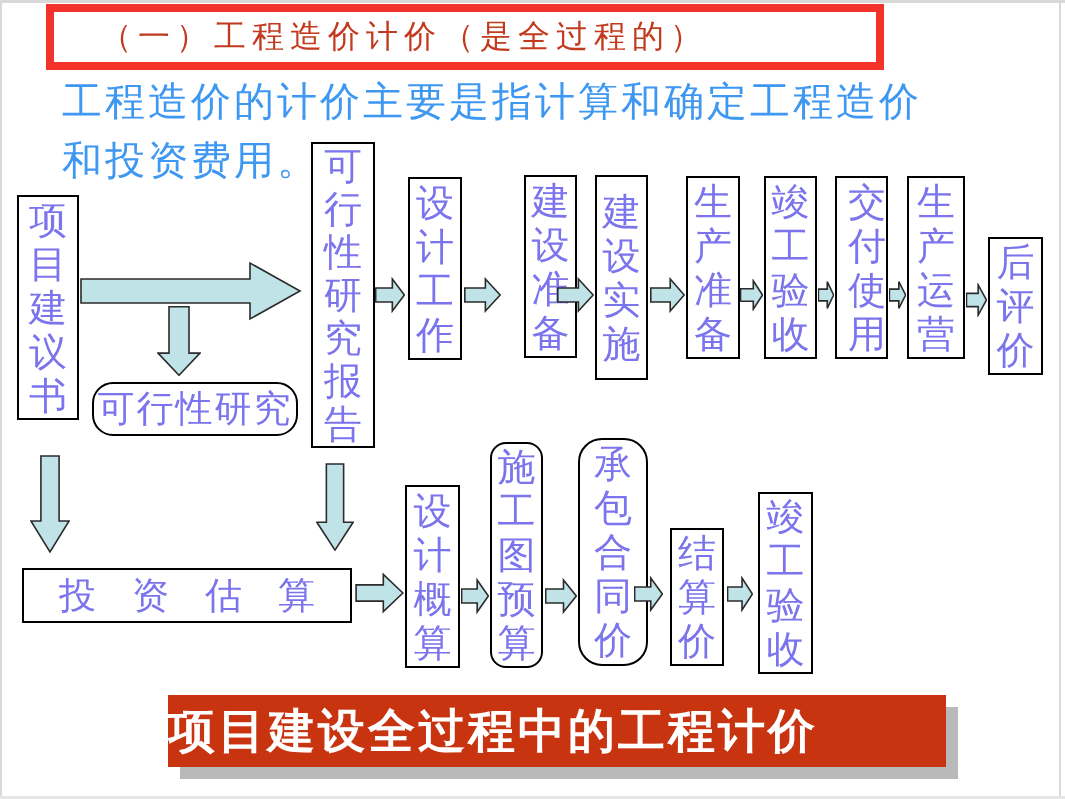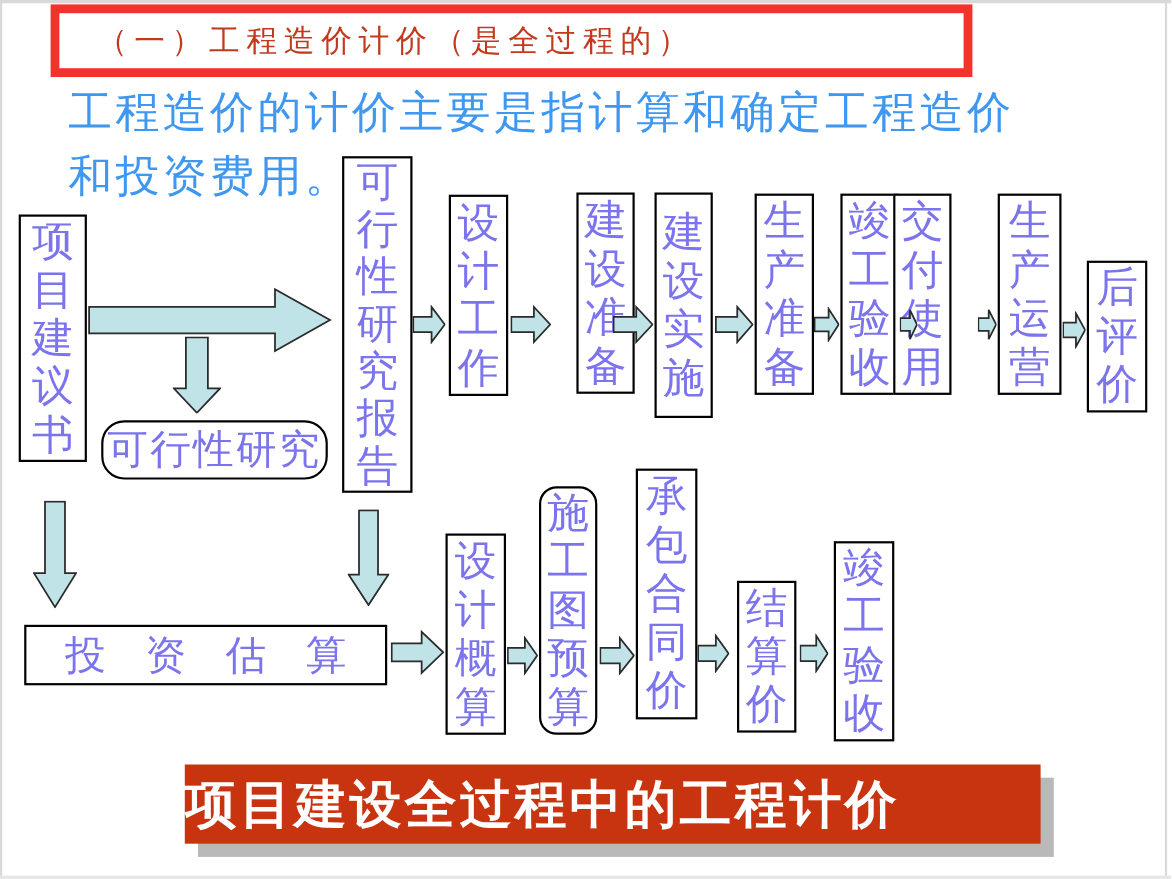--- a/index.html
+++ b/index.html
@@ -2,21 +2,21 @@
 <html><head>
 <meta charset="utf-8">
 <style>
   html,body{margin:0;padding:0;background:#fff;}
   .slide{position:relative;width:1065px;height:799px;background:#fff;overflow:hidden;
          font-family:"Liberation Serif",serif;}
   .edge{position:absolute;background:#D9D9D9;}
   
   .title-box{position:absolute;left:46px;top:4px;width:838px;height:66px;box-sizing:border-box;
              border:8px solid #F4322C;background:#fff;display:flex;align-items:center;}
-  .title-box .t{color:#C23A1E;font-size:28px;letter-spacing:6px;padding-left:34px;white-space:nowrap;}
+  .title-box .t{color:#C23A1E;font-size:32px;letter-spacing:6px;padding-left:46px;white-space:nowrap;}
   
   .intro{position:absolute;left:62px;top:72px;width:920px;color:#3E97F0;font-size:40px;
          line-height:59px;letter-spacing:3px;}
   
   .fbox{position:absolute;background:#fff;border:2px solid #000;box-sizing:border-box;
         color:#7B74EC;font-size:37px;display:flex;align-items:center;justify-content:center;
         text-align:center;}
   .v{word-break:break-all;line-height:44px;font-size:38px;}
   .lh43{line-height:43px;}
   .inv{letter-spacing:36px;padding-left:36px;white-space:nowrap;}
@@ -50,28 +50,28 @@
   </div>
 
   <div class="fbox v" style="left:17px;top:195px;width:62px;height:225px;">项目建议书</div>
   <div class="fbox" style="left:92px;top:382px;width:206px;height:54px;letter-spacing:2px;border-radius:21px;">可行性研究</div>
   <div class="fbox v lh43" style="left:311px;top:142px;width:64px;height:306px;">可行性研究报告</div>
   <div class="fbox v" style="left:408px;top:177px;width:54px;height:183px;">设计工作</div>
   <div class="fbox v" style="left:524px;top:175px;width:53px;height:183px;">建设准备</div>
   <div class="fbox v" style="left:595px;top:175px;width:53px;height:205px;">建设实施</div>
   <div class="fbox v" style="left:686px;top:176px;width:54px;height:183px;">生产准备</div>
   <div class="fbox v" style="left:764px;top:176px;width:53px;height:183px;">竣工验收</div>
-  <div class="fbox v" style="left:812px;top:176px;width:53px;height:183px;">交付使用</div>
+  <div class="fbox v" style="left:835px;top:176px;width:53px;height:183px;text-align:right;">交付使用</div>
   <div class="fbox v" style="left:907px;top:176px;width:58px;height:183px;">生产运营</div>
   <div class="fbox v" style="left:988px;top:237px;width:55px;height:138px;">后评价</div>
 
   <div class="fbox inv" style="left:22px;top:568px;width:330px;height:55px;">投资估算</div>
   <div class="fbox v" style="left:405px;top:485px;width:55px;height:183px;">设计概算</div>
   <div class="fbox v" style="left:490px;top:442px;width:53px;height:226px;border-radius:16px;">施工图预算</div>
-  <div class="fbox v" style="left:578px;top:426px;width:56px;height:228px;">承包合同价</div>
+  <div class="fbox v" style="left:578px;top:438px;width:70px;height:228px;border-radius:24px;">承包合同价</div>
   <div class="fbox v" style="left:670px;top:528px;width:54px;height:138px;">结算价</div>
   <div class="fbox v" style="left:758px;top:492px;width:55px;height:182px;">竣工验收</div>
 
   <svg class="arr" style="left:80px;top:261px;width:222px;height:60px;" viewBox="0 0 222 60" preserveAspectRatio="none">
     <polygon points="1,18 170,18 170,2 220,30 170,58 170,42 1,42"></polygon>
   </svg>
 
   <svg class="arr" style="left:157px;top:306px;width:44px;height:70px;" viewBox="0 0 44 95" preserveAspectRatio="none">
     <polygon points="12,1 32,1 32,64 43,64 22,94 1,64 12,64"></polygon>
   </svg>

